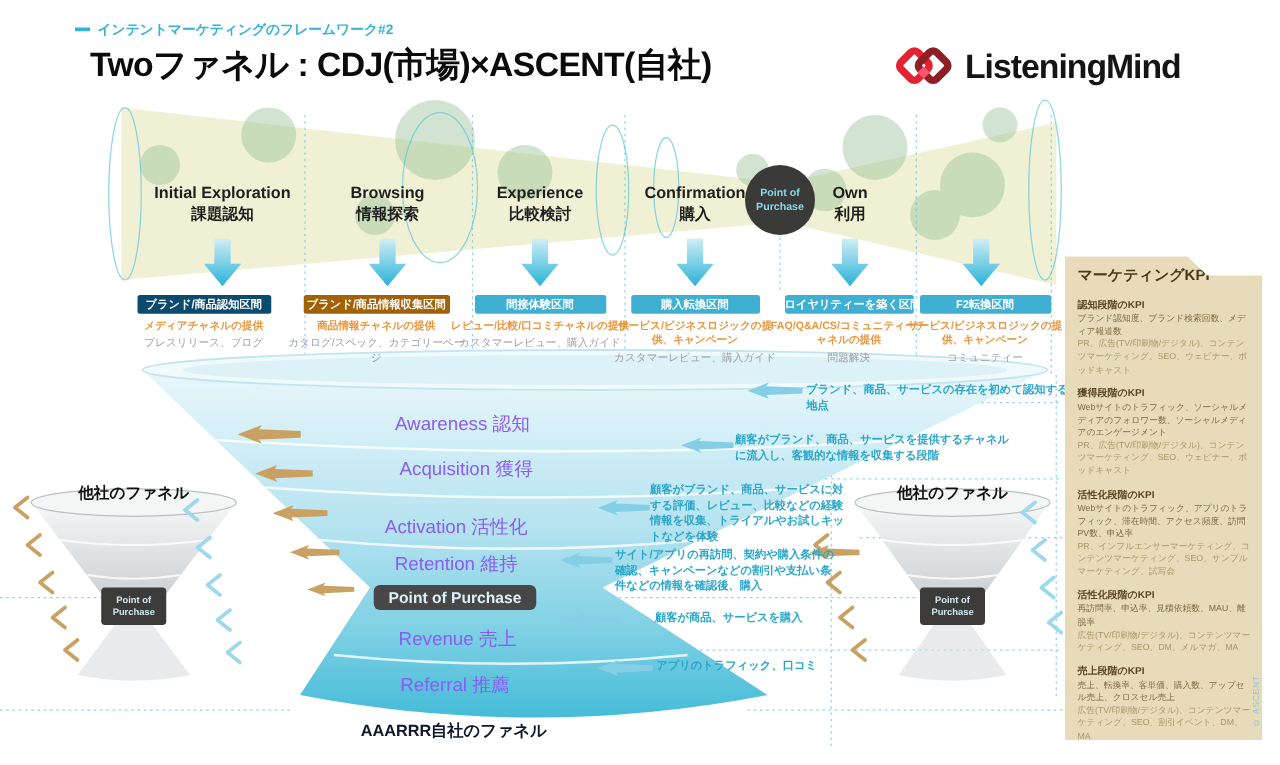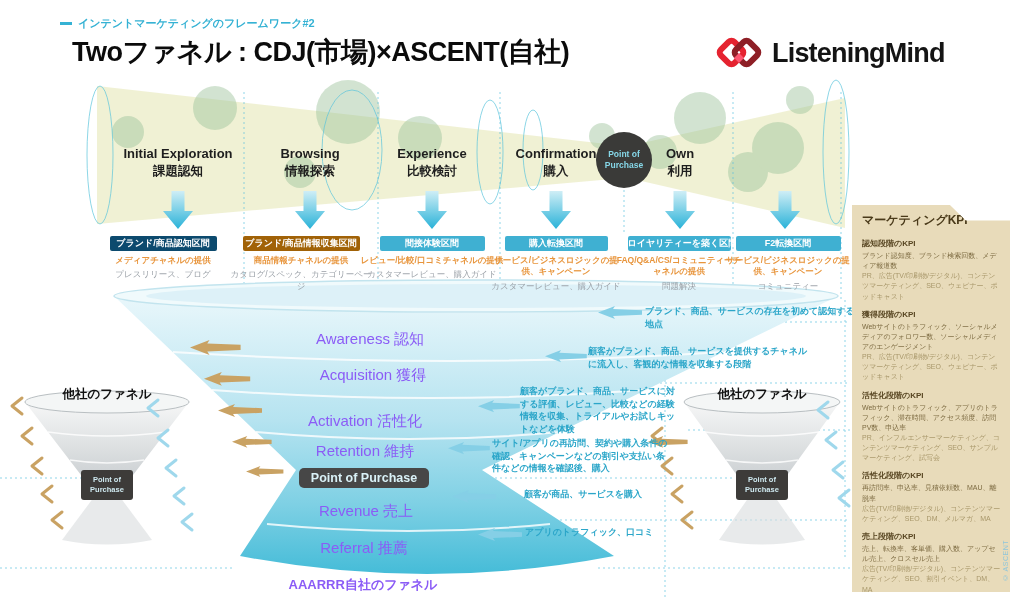--- a/index.html
+++ b/index.html
@@ -31,21 +31,21 @@
   .flabel{font-size:15px;font-weight:normal;color:#8b5cf6;transform:translateX(-50%);white-space:nowrap;}
   .pop-bar{width:130px;height:20px;background:#474747;border-radius:5px;color:#d9f1f7;
     font-size:12.5px;font-weight:bold;text-align:center;line-height:20px;}
   
   .ann{color:#2ba6c9;font-size:9px;font-weight:600;line-height:1.4;}
   
   .ofl{font-size:12.5px;font-weight:bold;color:#111;transform:translateX(-50%);white-space:nowrap;}
   .badge{width:52px;height:30px;background:#3d3b39;border-radius:3px;color:#cfe9f0;
     font-size:7.5px;font-weight:bold;text-align:center;display:flex;flex-direction:column;
     justify-content:center;line-height:1.35;}
-  .bottom-label{font-size:13px;font-weight:bold;color:#8b5cf6;transform:translateX(-50%);white-space:nowrap;}
+  .bottom-label{font-size:13px;font-weight:bold;color:#0f172a;transform:translateX(-50%);white-space:nowrap;}
   
   .kpi{left:852px;top:205px;width:158px;height:387px;background:#e8dbba;box-sizing:border-box;
     padding:7px 9px 6px 10px;clip-path:polygon(0 0,62% 0,72% 4%,100% 4%,100% 100%,0 100%);}
   .kpi-title{font-size:12px;font-weight:bold;color:#4a3a1a;margin-bottom:9px;}
   .kpi-sec{margin-bottom:7px;}
   .kpi-sec h4{margin:0 0 2px 0;font-size:8px;color:#584622;}
   .kpi-sec .k{font-size:7px;color:#7d6b42;line-height:1.45;}
   .kpi-sec .c{font-size:7px;color:#a8976a;line-height:1.45;}
   .copyright{color:#90c6da;font-size:7px;writing-mode:vertical-rl;transform:rotate(180deg);letter-spacing:0.5px;}
 </style>

